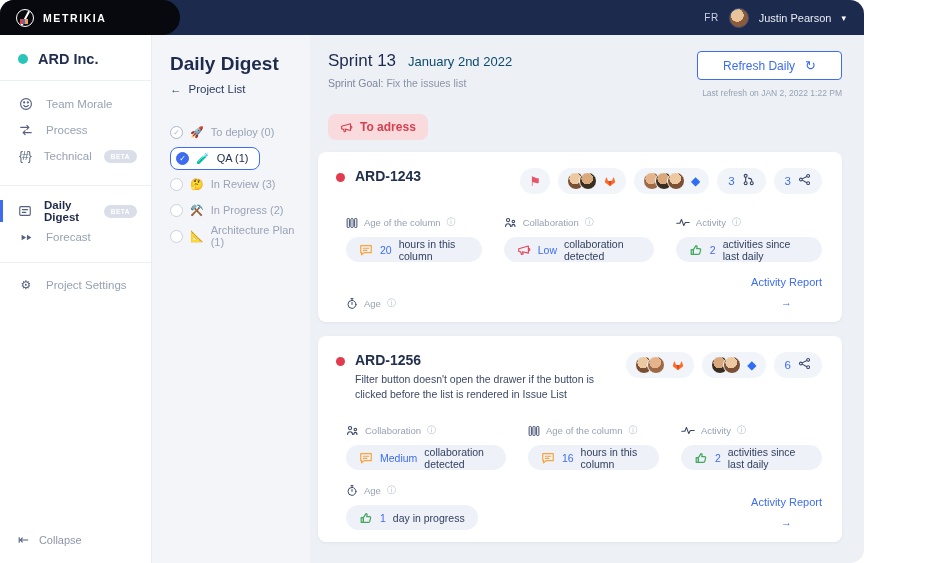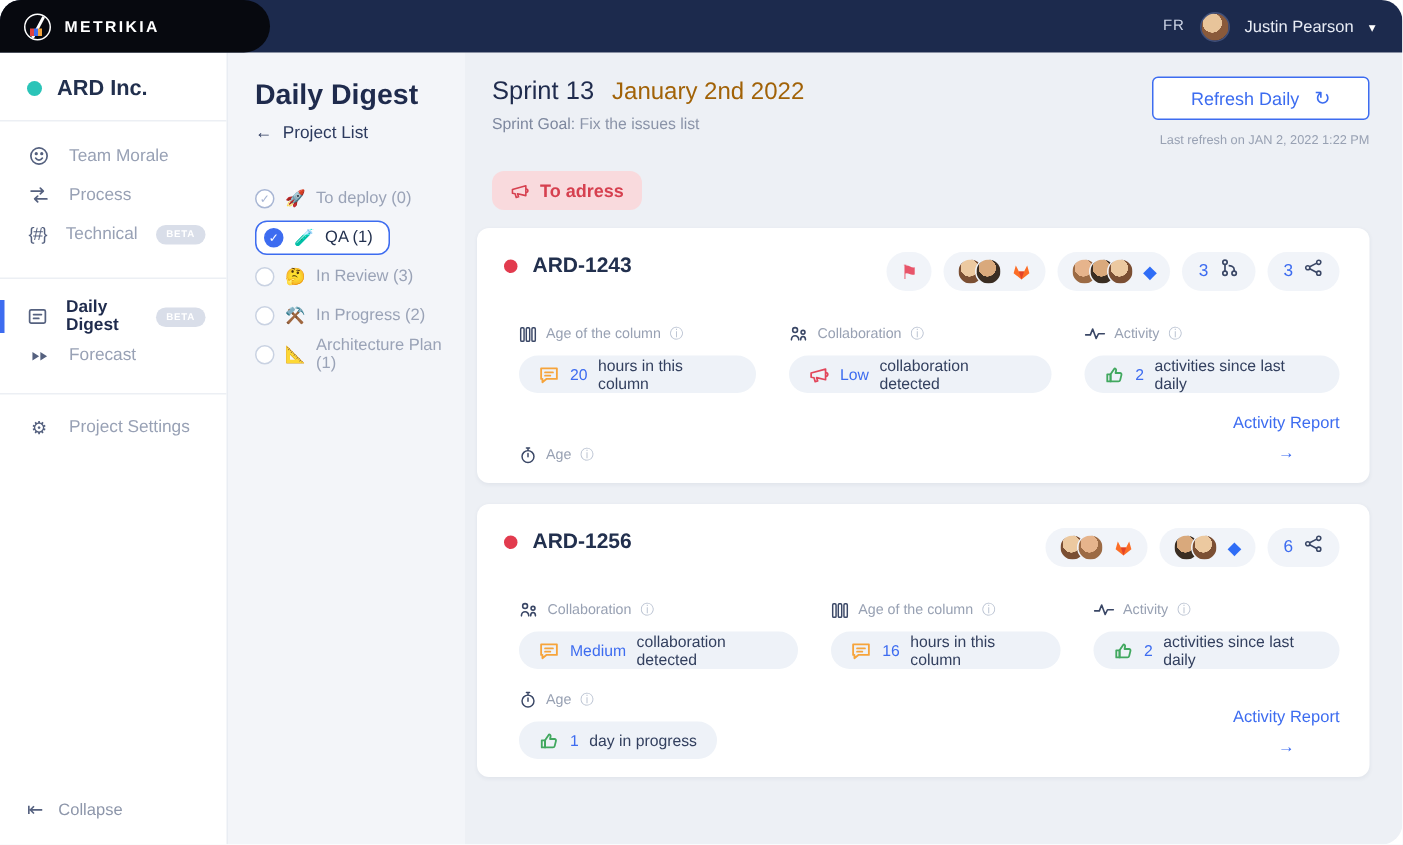--- a/index.html
+++ b/index.html
@@ -1,18 +1,18 @@
 <!DOCTYPE html>
 <html><head>
 <meta charset="utf-8">
 <style>
   * { margin:0; padding:0; box-sizing:border-box; }
   html,body { background:#ffffff; }
   body { width:935px; height:563px; font-family:"Liberation Sans", sans-serif; }
-  .app { position:relative; width:935px; height:563px; border-radius:14px; overflow:hidden; background:#ffffff; }
+  .app { position:relative; width:864px; height:563px; border-radius:14px; overflow:hidden; background:#ffffff; }
 
   
   .topbar { position:relative; height:35px; background:#1c2a4d; display:flex; align-items:center; justify-content:flex-end; }
   .logo-pill { position:absolute; left:0; top:0; width:180px; height:35px; background:#07090f; border-radius:0 18px 18px 0; display:flex; align-items:center; padding-left:16px; gap:9px; }
   .logo-mark { width:18px; height:18px; border-radius:50%; border:1.6px solid #ffffff; position:relative; overflow:hidden; }
   .logo-mark:before { content:""; position:absolute; left:7px; top:-2px; width:2px; height:22px; background:#ffffff; transform:rotate(28deg); }
   .logo-mark:after { content:""; position:absolute; left:3px; bottom:2px; width:8px; height:5px; background:linear-gradient(90deg,#e0433f 33%,#3d6cf0 33%,#3d6cf0 66%,#f2a33c 66%); }
   .brand { color:#ffffff; font-size:10.5px; font-weight:bold; letter-spacing:1.6px; }
   .topbar-right { display:flex; align-items:center; gap:10px; padding-right:18px; }
   .lang { color:#cdd5e6; font-size:10px; letter-spacing:.5px; }
@@ -51,21 +51,21 @@
   .radio { width:13px; height:13px; border-radius:50%; border:1px solid #c9d2e2; background:#ffffff; flex:none; display:flex; align-items:center; justify-content:center; font-size:8px; }
   .radio.checked { border-color:#a8b6d4; color:#a8b6d4; }
   .radio.filled { border-color:#3d6cf0; background:#3d6cf0; color:#ffffff; }
   .digest-item.selected { color:#22304e; }
   .select-box { display:inline-flex; align-items:center; gap:7px; border:1px solid #3d6cf0; background:#ffffff; border-radius:8px; padding:4px 10px 4px 5px; }
 
   
   .main-header { display:flex; justify-content:space-between; align-items:flex-start; padding-left:10px; }
   .sprint-line { display:flex; align-items:baseline; gap:12px; }
   .sprint-name { font-size:17px; font-weight:normal; color:#1f2b4d; }
-  .sprint-date { font-size:16px; color:#a16207; }
+  .sprint-date { font-size:13px; color:#0c4a6e; }
   .sprint-goal { margin-top:6px; font-size:10.5px; color:#8b94a9; }
   .goal-label { color:#7d879e; }
   .refresh-wrap { text-align:right; }
   .refresh-btn { display:inline-flex; align-items:center; gap:10px; border:1.5px solid #3d6cf0; color:#3c6cf0; background:#ffffff; font-size:12px; font-family:inherit; padding:6px 25px; border-radius:4px; cursor:pointer; }
   .refresh-ic { font-size:13px; }
   .last-refresh { margin-top:8px; font-size:8.5px; color:#98a1b3; }
 
   .filter-badge { margin:16px 0 0 10px; display:inline-flex; align-items:center; gap:7px; background:#f9dadd; color:#d6404f; font-size:12px; font-weight:bold; padding:6px 12px; border-radius:8px; cursor:pointer; }
   .filter-badge svg { flex:none; }
 
@@ -437,20 +437,21 @@
               <span>→</span>
             </div>
           </div>
         </div>
 
         <div class="card">
           <div class="card-head">
             <span class="issue-dot"></span>
             <div>
               <div class="issue-id">ARD-1256</div>
+              <div class="issue-desc desc-wide">Filter button doesn't open the drawer if the button is clicked before the list is rendered in Issue List</div>
             </div>
             <div class="head-pills">
               <span class="pill">
                 <span class="avatars">
                     <span class="av av1"></span>
                     <span class="av av3"></span>
                   </span>
                 <span class="brand-ic">
                   <svg width="14" height="14" viewBox="0 0 24 24">
                       <path fill="#fc6d26" d="M12 21 3 14l2.5-9L9 12h6l3.5-7L21 14z"></path>

